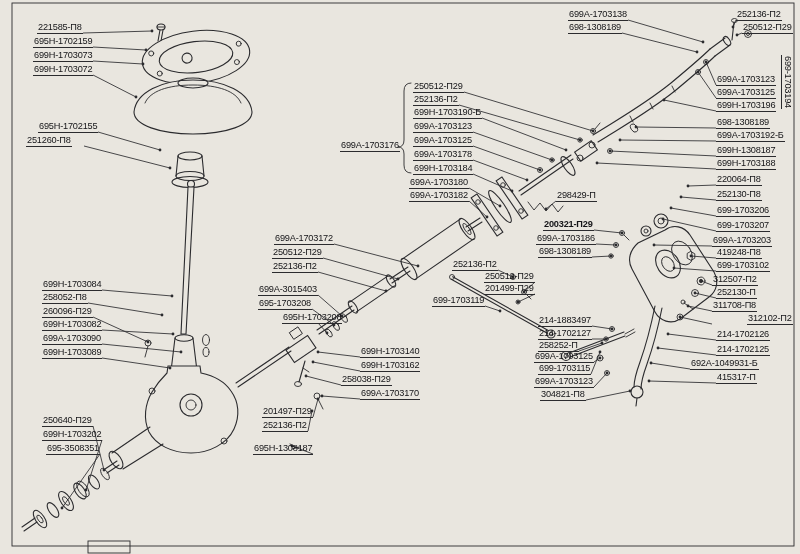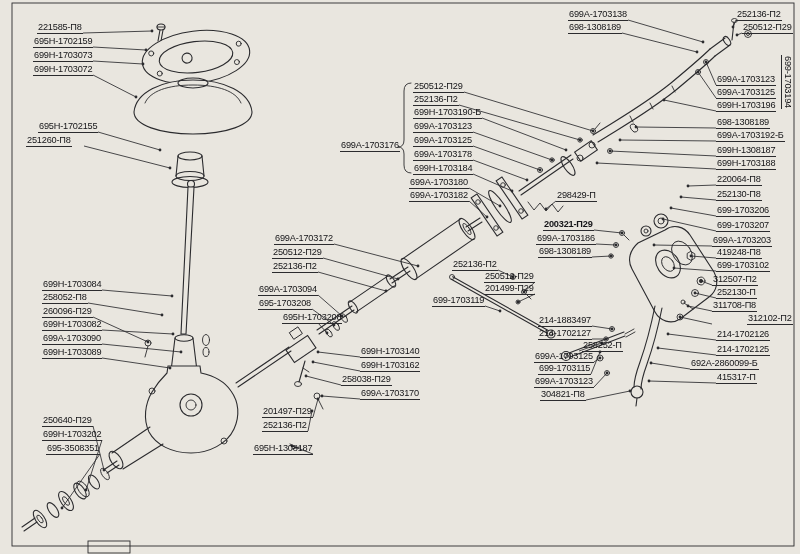--- a/index.html
+++ b/index.html
@@ -409,21 +409,21 @@
       <div class="part-label" style="left: 42px; top: 306px;">260096-П29</div>
       <div class="part-label" style="left: 42px; top: 319px;">699Н-1703082</div>
       <div class="part-label" style="left: 42px; top: 333px;">699А-1703090</div>
       <div class="part-label" style="left: 42px; top: 347px;">699Н-1703089</div>
       <div class="part-label" style="left: 42px; top: 415px; text-align: center;">250640-П29</div>
       <div class="part-label" style="left: 42px; top: 429px;">699Н-1703202</div>
       <div class="part-label" style="left: 46px; top: 443px;">695-3508351</div>
       <div class="part-label" style="left: 274px; top: 233px;">699А-1703172</div>
       <div class="part-label" style="left: 272px; top: 247px;">250512-П29</div>
       <div class="part-label" style="left: 272px; top: 261px;">252136-П2</div>
-      <div class="part-label" style="left: 258px; top: 284px;">699А-1703094</div>
+      <div class="part-label" style="left: 258px; top: 284px;">699А-3015403</div>
       <div class="part-label" style="left: 258px; top: 298px;">695-1703208</div>
       <div class="part-label" style="left: 258px; top: 312px; margin-left: 24px;">695Н-1703208</div>
       <div class="part-label" style="left: 360px; top: 346px;">699Н-1703140</div>
       <div class="part-label" style="left: 360px; top: 360px;">699Н-1703162</div>
       <div class="part-label" style="left: 341px; top: 374px;">258038-П29</div>
       <div class="part-label" style="left: 360px; top: 388px;">699А-1703170</div>
       <div class="part-label" style="left: 262px; top: 406px;">201497-П29</div>
       <div class="part-label" style="left: 262px; top: 420px;">252136-П2</div>
       <div class="part-label" style="left: 253px; top: 443px;">695Н-1308187</div>
       <div class="part-label" style="left: 340px; top: 140px;">699А-1703176</div>
@@ -461,24 +461,24 @@
       <div class="part-label" style="left: 716px; top: 220px;">699-1703207</div>
       <div class="part-label" style="left: 712px; top: 235px;">699А-1703203</div>
       <div class="part-label" style="left: 716px; top: 247px;">419248-П8</div>
       <div class="part-label" style="left: 716px; top: 260px;">699-1703102</div>
       <div class="part-label" style="left: 712px; top: 274px;">312507-П2</div>
       <div class="part-label" style="left: 716px; top: 287px;">252130-П</div>
       <div class="part-label" style="left: 712px; top: 300px;">311708-П8</div>
       <div class="part-label" style="left: 712px; top: 313px; margin-left: 35px;">312102-П2</div>
       <div class="part-label" style="left: 716px; top: 329px;">214-1702126</div>
       <div class="part-label" style="left: 716px; top: 344px;">214-1702125</div>
-      <div class="part-label" style="left: 690px; top: 358px;">692А-2860099-Б</div>
+      <div class="part-label" style="left: 690px; top: 358px;">692А-1049931-Б</div>
       <div class="part-label" style="left: 716px; top: 372px;">415317-П</div>
       <div class="part-label" style="left: 538px; top: 315px;">214-1883497</div>
       <div class="part-label" style="left: 538px; top: 328px;">214-1702127</div>
-      <div class="part-label" style="left: 538px; top: 340px; margin-left: 44px;">258252-П</div>
+      <div class="part-label" style="left: 538px; top: 340px;">258252-П</div>
       <div class="part-label" style="left: 534px; top: 351px;">699А-1703125</div>
       <div class="part-label" style="left: 538px; top: 363px;">699-1703115</div>
       <div class="part-label" style="left: 534px; top: 376px;">699А-1703123</div>
       <div class="part-label" style="left: 540px; top: 389px;">304821-П8</div>
     </div>
 
 </div>
 
 </body></html>

